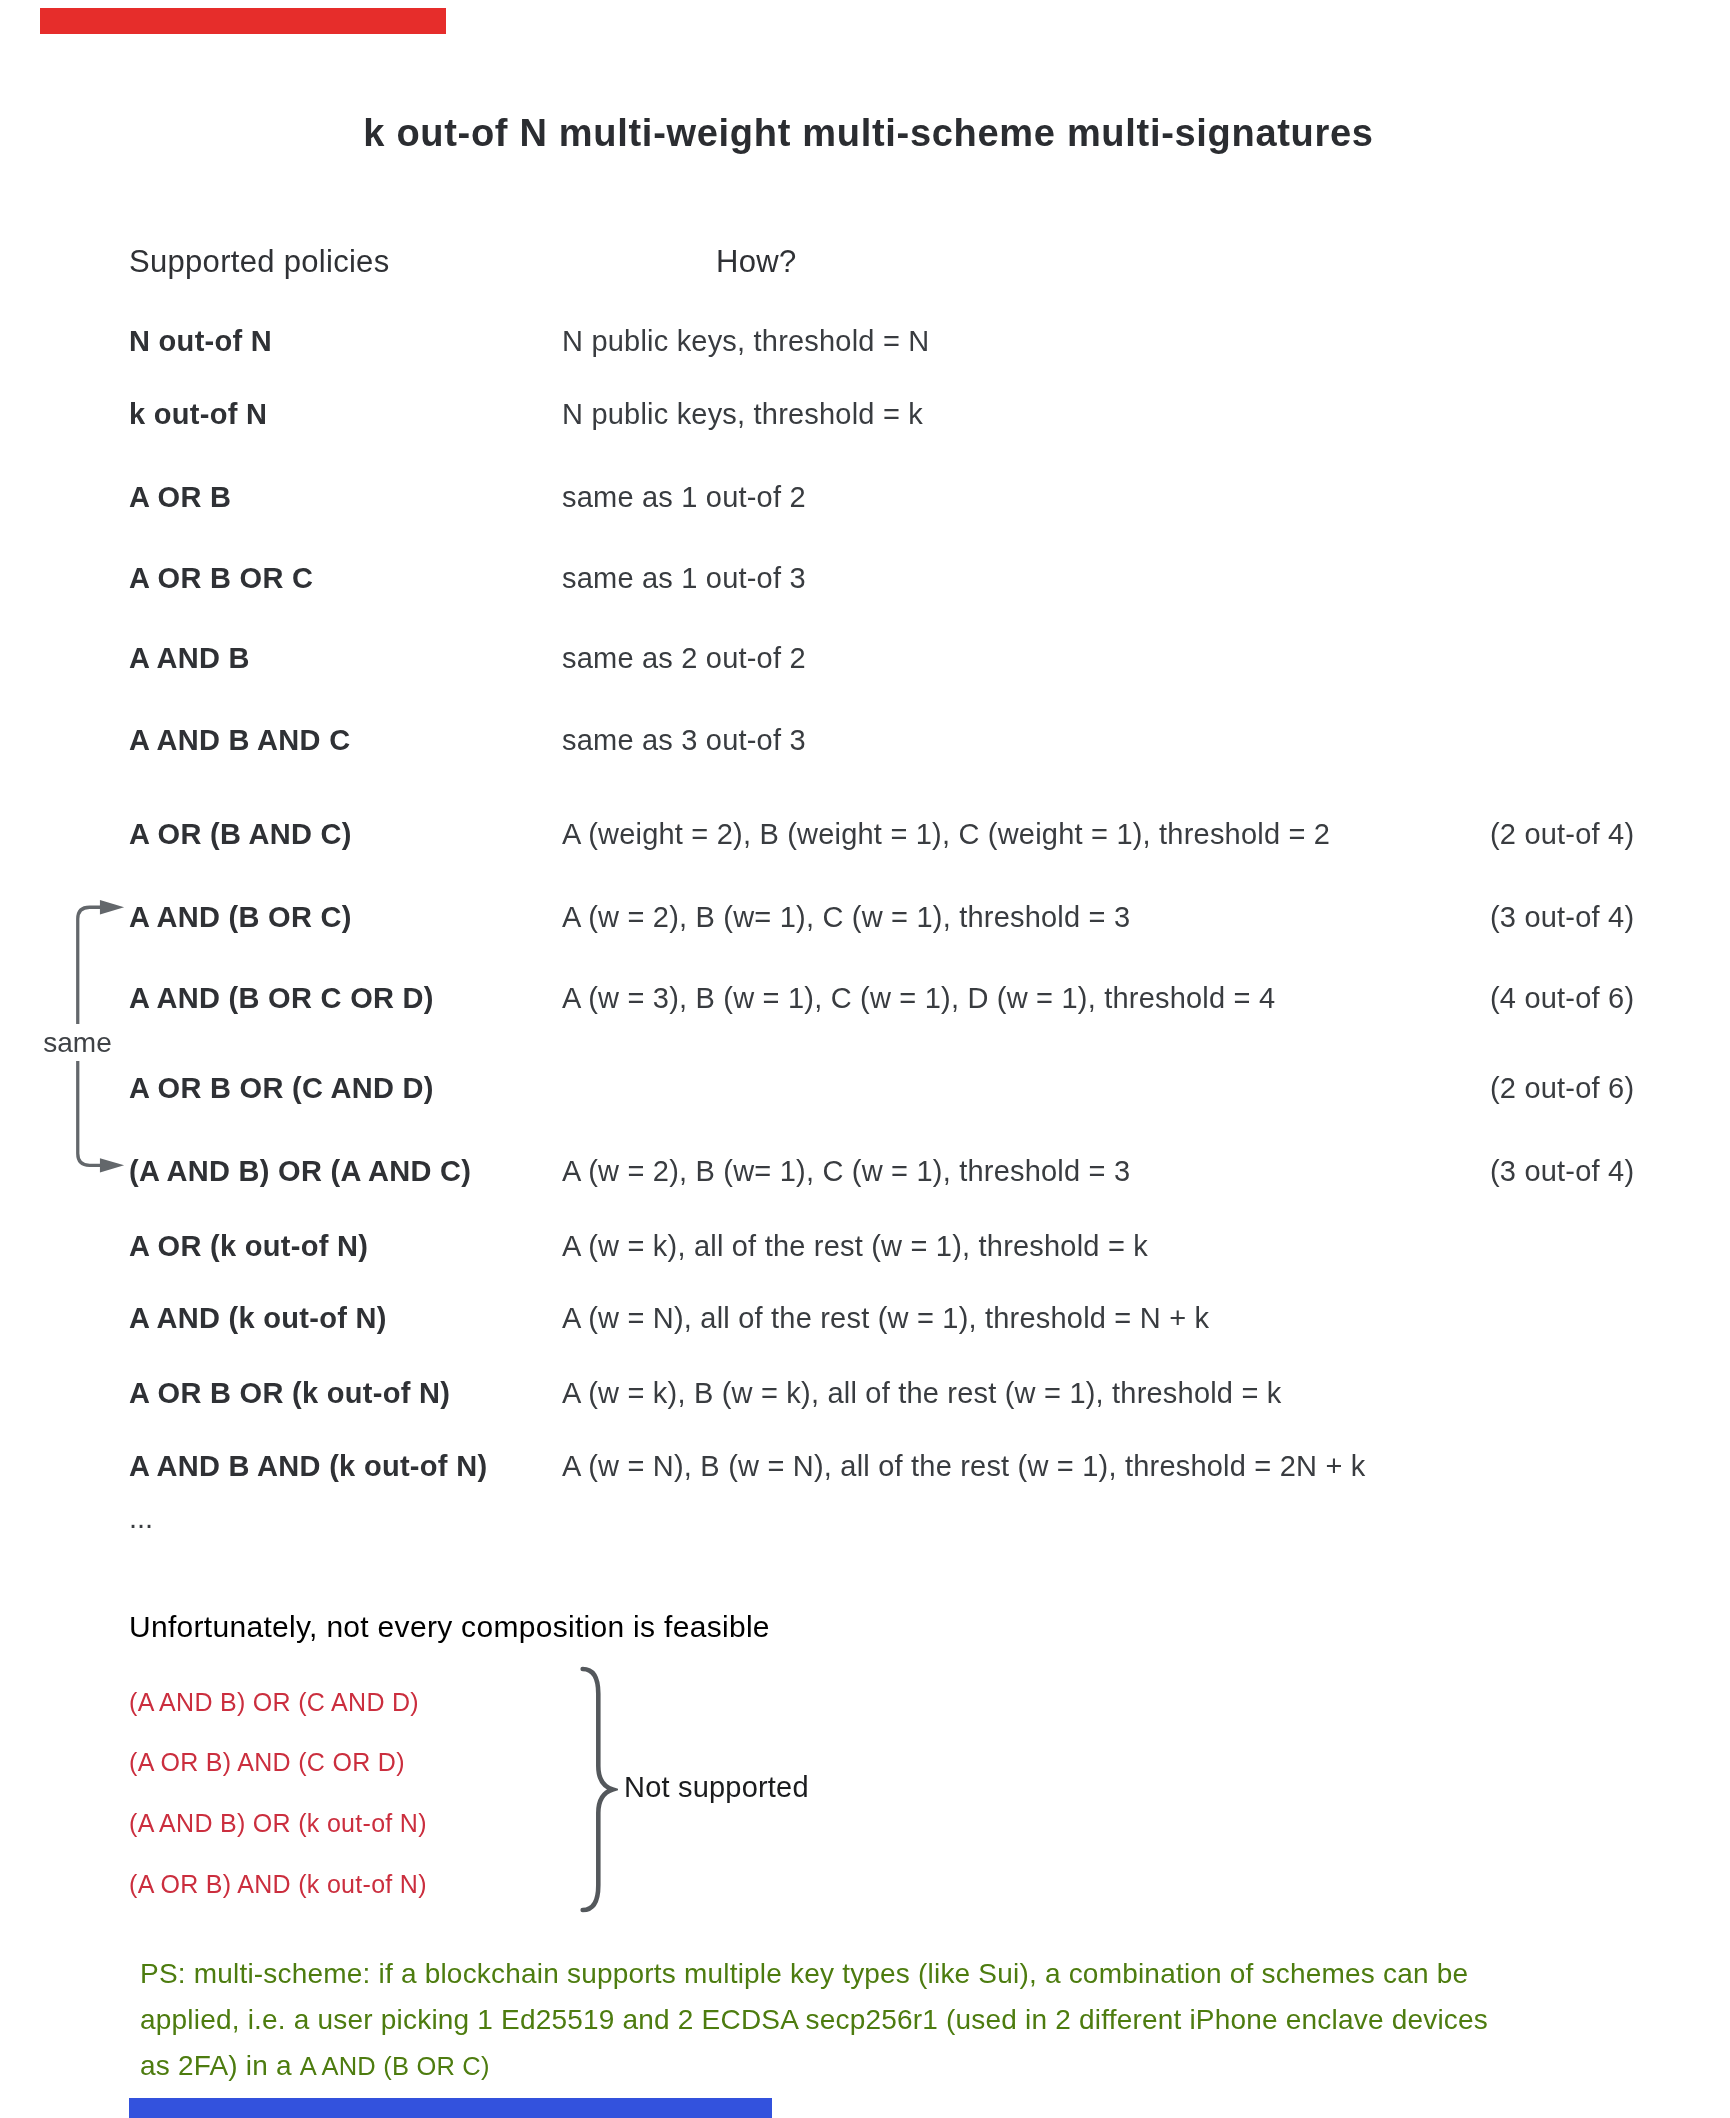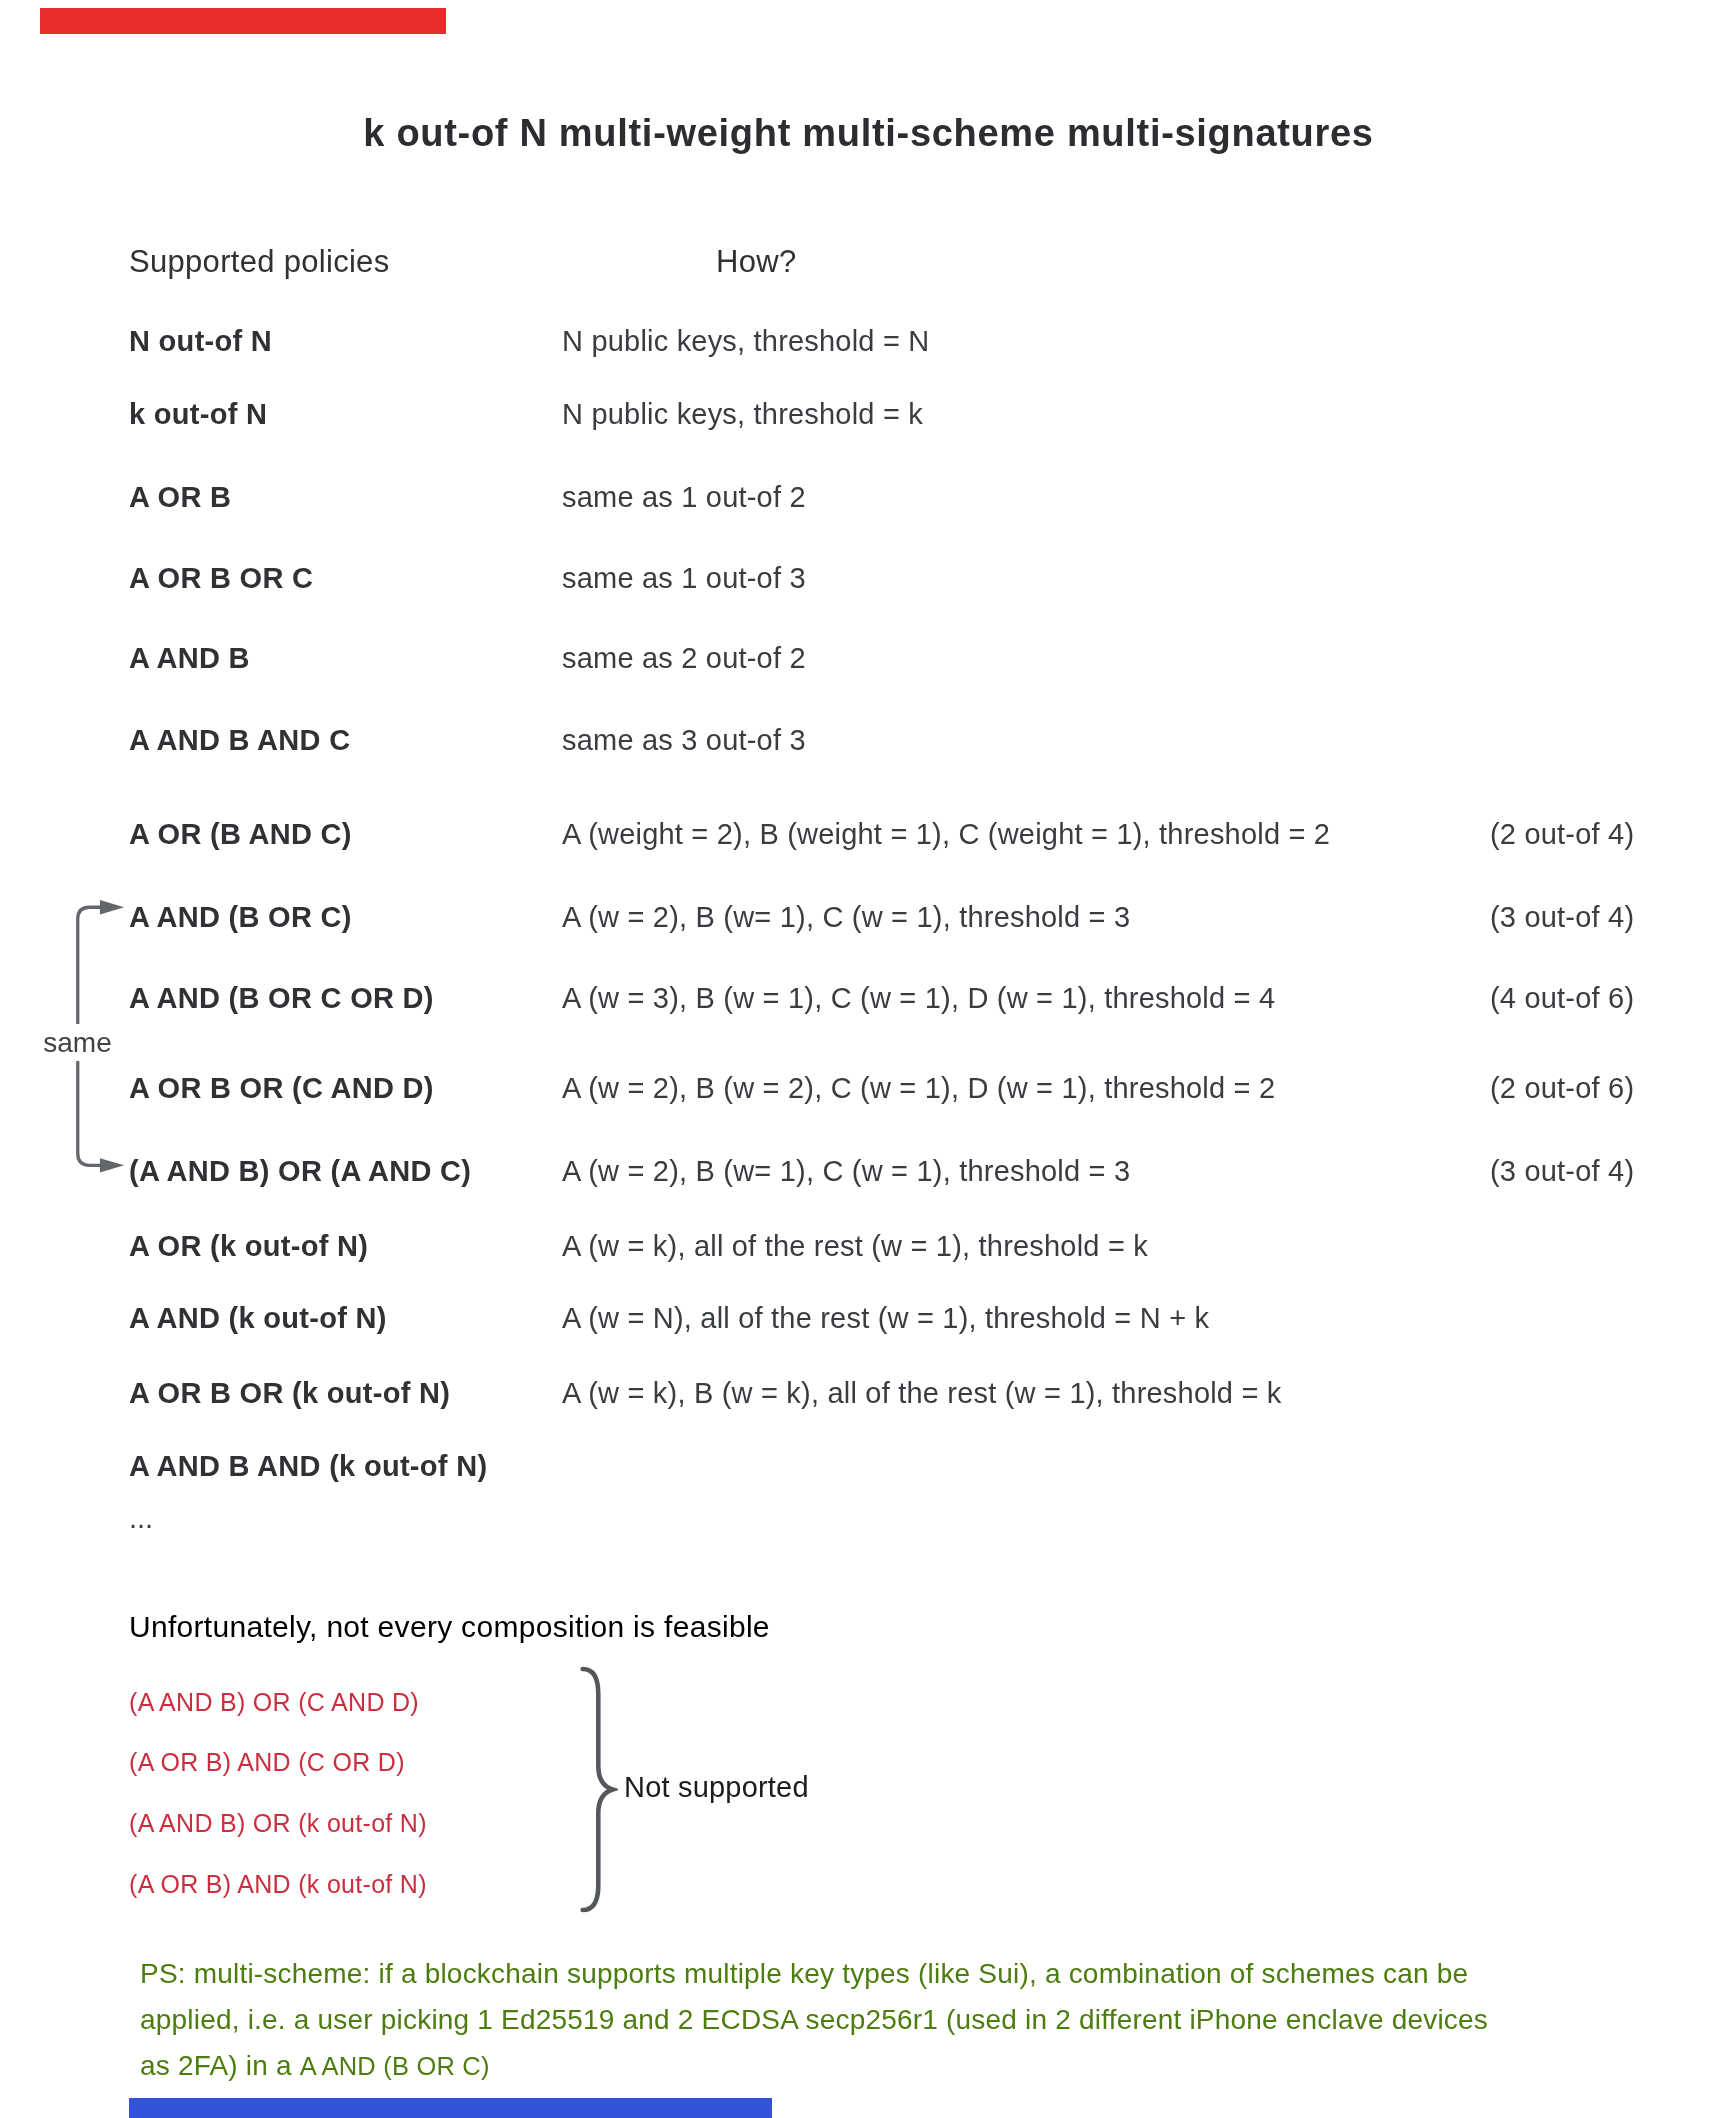--- a/index.html
+++ b/index.html
@@ -88,21 +88,20 @@
       <span class="cell how">A (w = 2), B (w= 1), C (w = 1), threshold = 3</span>
       <span class="cell note">(3 out-of 4)</span>
     </div>
   <div class="row" style="top:980px">
       <span class="cell policy">A AND (B OR C OR D)</span>
       <span class="cell how">A (w = 3), B (w = 1), C (w = 1), D (w = 1), threshold = 4</span>
       <span class="cell note">(4 out-of 6)</span>
     </div>
   <div class="row" style="top:1070px">
       <span class="cell policy">A OR B OR (C AND D)</span>
-      <span class="cell how">A (w = 2), B (w = 2), C (w = 1), D (w = 1), threshold = 2</span>
       <span class="cell note">(2 out-of 6)</span>
     </div>
   <div class="row" style="top:1153px">
       <span class="cell policy">(A AND B) OR (A AND C)</span>
       <span class="cell how">A (w = 2), B (w= 1), C (w = 1), threshold = 3</span>
       <span class="cell note">(3 out-of 4)</span>
     </div>
   <div class="row" style="top:1228px">
       <span class="cell policy">A OR (k out-of N)</span>
       <span class="cell how">A (w = k), all of the rest (w = 1), threshold = k</span>
@@ -113,20 +112,21 @@
       <span class="cell how">A (w = N), all of the rest (w = 1), threshold = N + k</span>
       <span class="cell note"></span>
     </div>
   <div class="row" style="top:1375px">
       <span class="cell policy">A OR B OR (k out-of N)</span>
       <span class="cell how">A (w = k), B (w = k), all of the rest (w = 1), threshold = k</span>
       <span class="cell note"></span>
     </div>
   <div class="row" style="top:1448px">
       <span class="cell policy">A AND B AND (k out-of N)</span>
+      <span class="cell how">A (w = N), B (w = N), all of the rest (w = 1), threshold = 2N + k</span>
       <span class="cell note"></span>
     </div>
 
   <div class="abs ellipsis">...</div>
 
   <svg class="abs same-svg" width="72" height="294" viewBox="0 0 110 450">
     <path d="M60,31 L42,31 Q24,31 24,49 L24,408 Q24,426 42,426 L60,426" fill="none" stroke="#63676b" stroke-width="5" stroke-linecap="round"></path>
     <polygon points="58,20 95,31 58,42" fill="#63676b"></polygon>
     <polygon points="58,415 95,426 58,437" fill="#63676b"></polygon>
   </svg>

